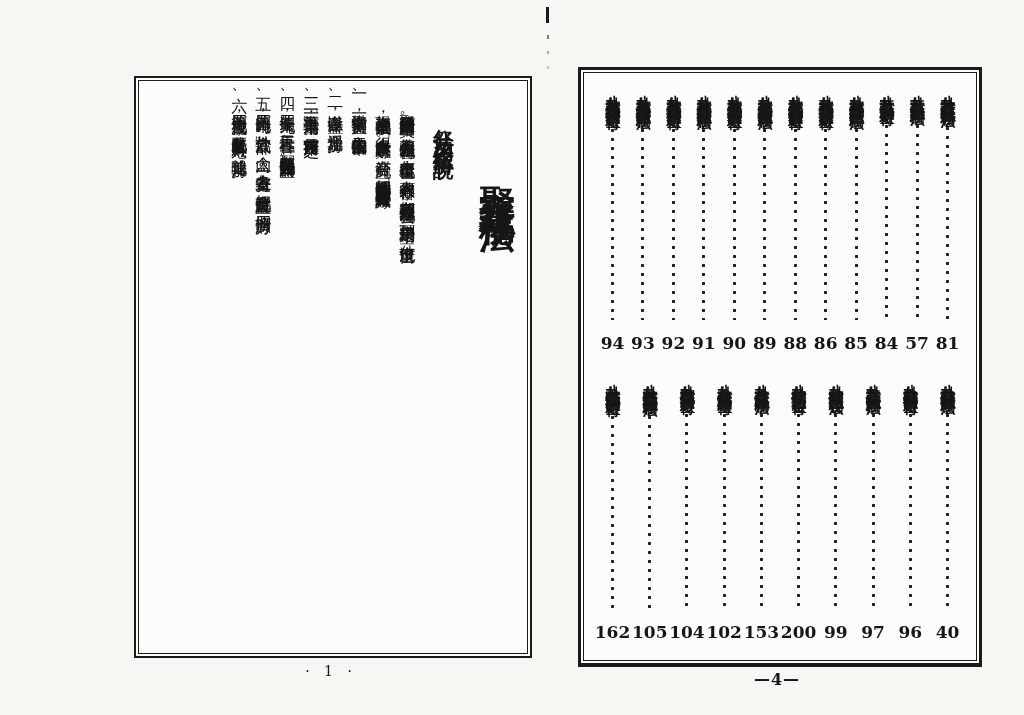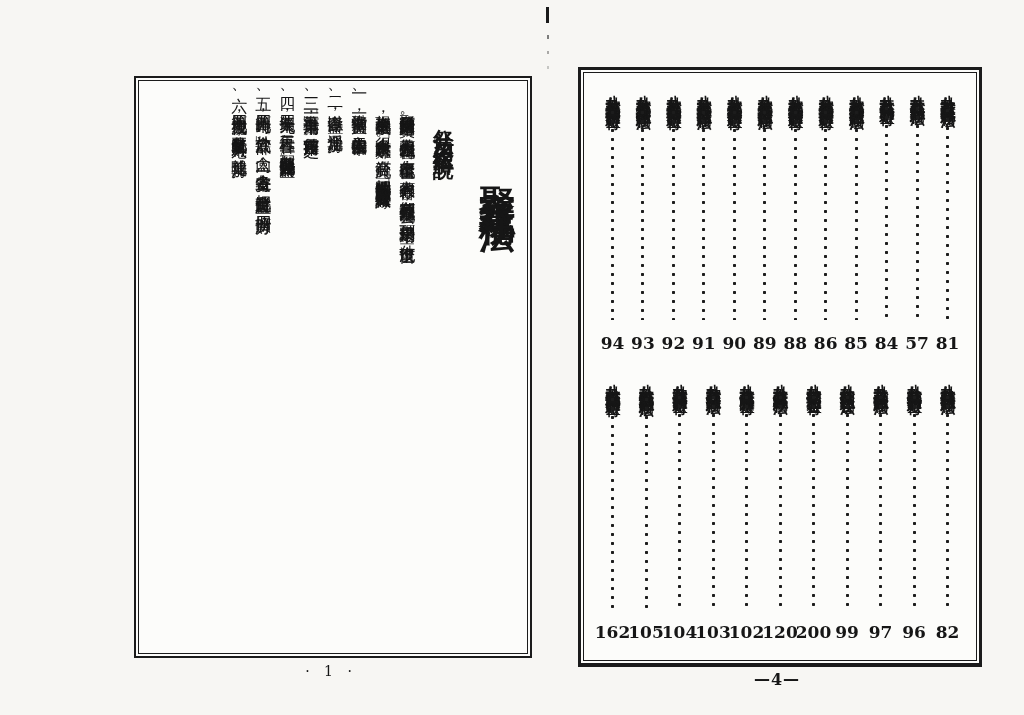--- a/index.html
+++ b/index.html
@@ -189,21 +189,21 @@
             <div class="toc-title">八卦教屬土行業招財靈符</div>
             <div class="toc-leader"></div>
             <div class="toc-num">94</div>
           </div>
         </div>
       <div class="toc-section">
 
           <div class="toc-entry">
             <div class="toc-title">八卦教業務招財秘法</div>
             <div class="toc-leader"></div>
-            <div class="toc-num">82</div>
+            <div class="toc-num">40</div>
           </div>
 
           <div class="toc-entry">
             <div class="toc-title">八卦教業務招財靈符</div>
             <div class="toc-leader"></div>
             <div class="toc-num">96</div>
           </div>
 
           <div class="toc-entry">
             <div class="toc-title">八卦教工廠招財秘法</div>
@@ -220,34 +220,29 @@
 
           <div class="toc-entry">
             <div class="toc-title">八卦教招人招客靈符</div>
             <div class="toc-leader"></div>
             <div class="toc-num">200</div>
           </div>
 
           <div class="toc-entry">
             <div class="toc-title">八卦教生意興隆秘法</div>
             <div class="toc-leader"></div>
-            <div class="toc-num">120</div>
+            <div class="toc-num">153</div>
           </div>
 
           <div class="toc-entry">
             <div class="toc-title">八卦教生意興隆靈符</div>
             <div class="toc-leader"></div>
             <div class="toc-num">102</div>
           </div>
 
-          <div class="toc-entry">
-            <div class="toc-title">八卦教買賣招財秘法</div>
-            <div class="toc-leader"></div>
-            <div class="toc-num">103</div>
-          </div>
 
           <div class="toc-entry">
             <div class="toc-title">八卦教買賣招財靈符</div>
             <div class="toc-leader"></div>
             <div class="toc-num">104</div>
           </div>
 
           <div class="toc-entry">
             <div class="toc-title">八卦教流動業招財秘法</div>
             <div class="toc-leader"></div>

